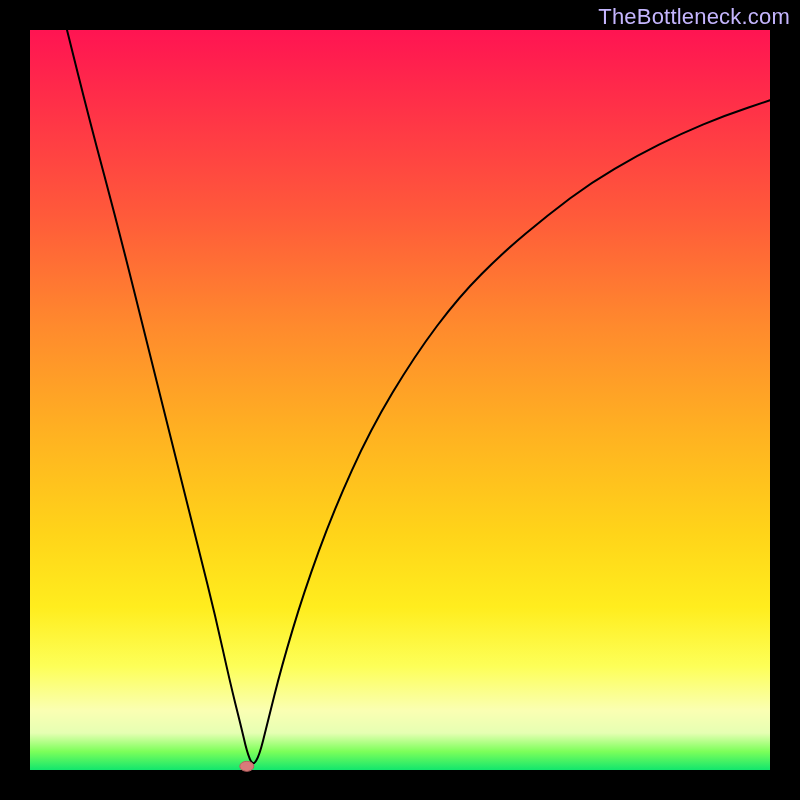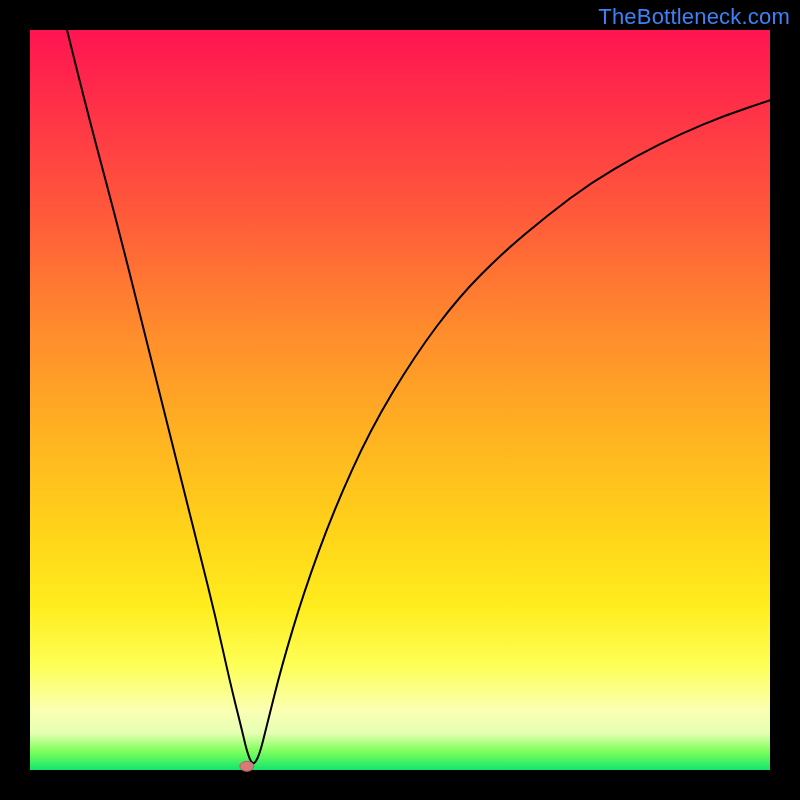--- a/index.html
+++ b/index.html
@@ -57,21 +57,21 @@
   }
   .marker {
     fill: #d87a7a;
     stroke: #b85f5f;
     stroke-width: 1;
   }
   .watermark {
     position: absolute;
     top: 4px;
     right: 10px;
-    color: #3b82f6;
+    color: #c4b5fd;
     font-size: 22px;
     font-weight: normal;
     letter-spacing: 0.2px;
   }
 </style>
 </head>
 <body>
 
 <div class="frame">
 

